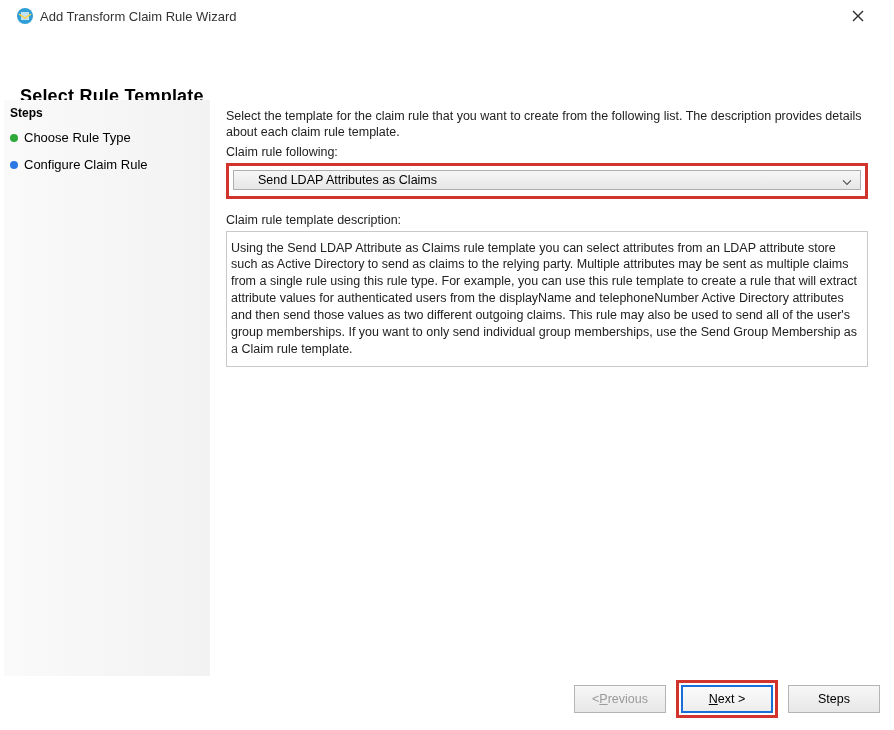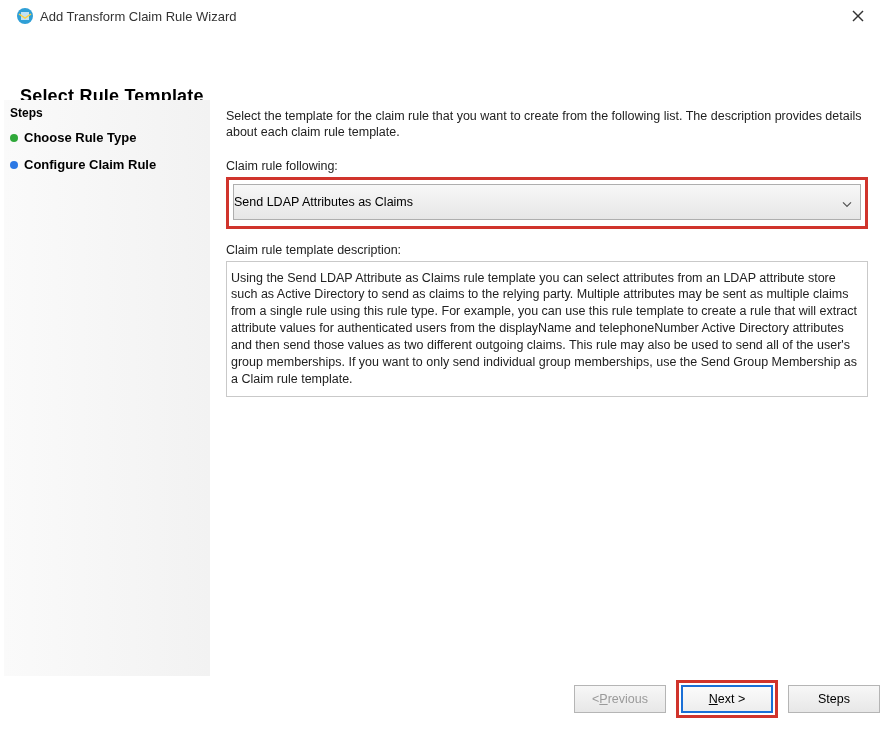--- a/index.html
+++ b/index.html
@@ -58,57 +58,56 @@
       padding: 2px 6px 6px 2px;
       color:#000;
     }
     .step {
       display: flex;
       align-items: center;
       padding: 4px 6px 8px 2px;
       gap: 6px;
       cursor: pointer;
       color:#000;
-      font-weight:bold;
     }
     .bullet {
       width: 8px; height: 8px; border-radius: 50%;
       flex-shrink: 0;
     }
     .bullet.done { background: #2fa83a; }
     .bullet.current { background: #2b78e4; }
     .main {
       flex: 1;
       padding: 8px 16px 0 16px;
       position: relative;
     }
     .intro {
       font-size: 12.5px;
       color:#222;
       line-height: 1.3;
-      margin-bottom: 18px;
+      margin-bottom: 4px;
     }
     .field-label {
       font-size: 12.5px;
       margin-bottom: 4px;
       color:#222;
     }
     .dropdown-wrap {
       border: 3px solid #d0342c;
       padding: 4px 4px 6px 4px;
       margin-bottom: 14px;
     }
     .dropdown {
       width: 100%;
-      height: 36px;
+      height: 20px;
       border: 1px solid #aeaeae;
       background: linear-gradient(#f7f7f7, #e6e6e6);
       display: flex;
       align-items: center;
-      padding: 0 0;
+      padding: 0 24px;
       font-size: 12.5px;
       position: relative;
       cursor: pointer;
     }
     .dropdown .chev {
       position: absolute;
       right: 8px;
       top: 50%;
       transform: translateY(-40%);
       color:#555;

